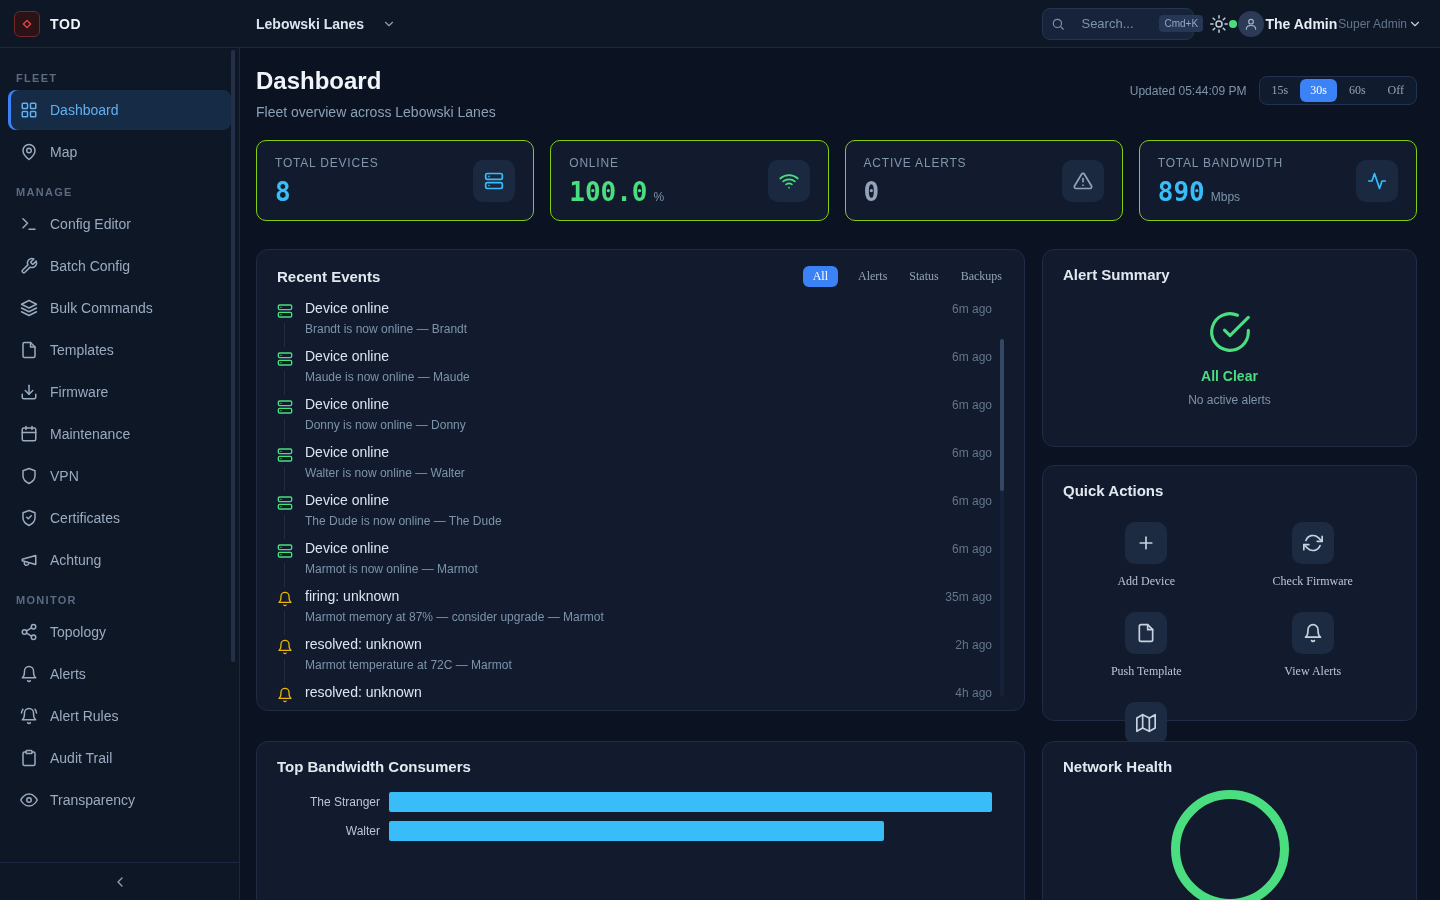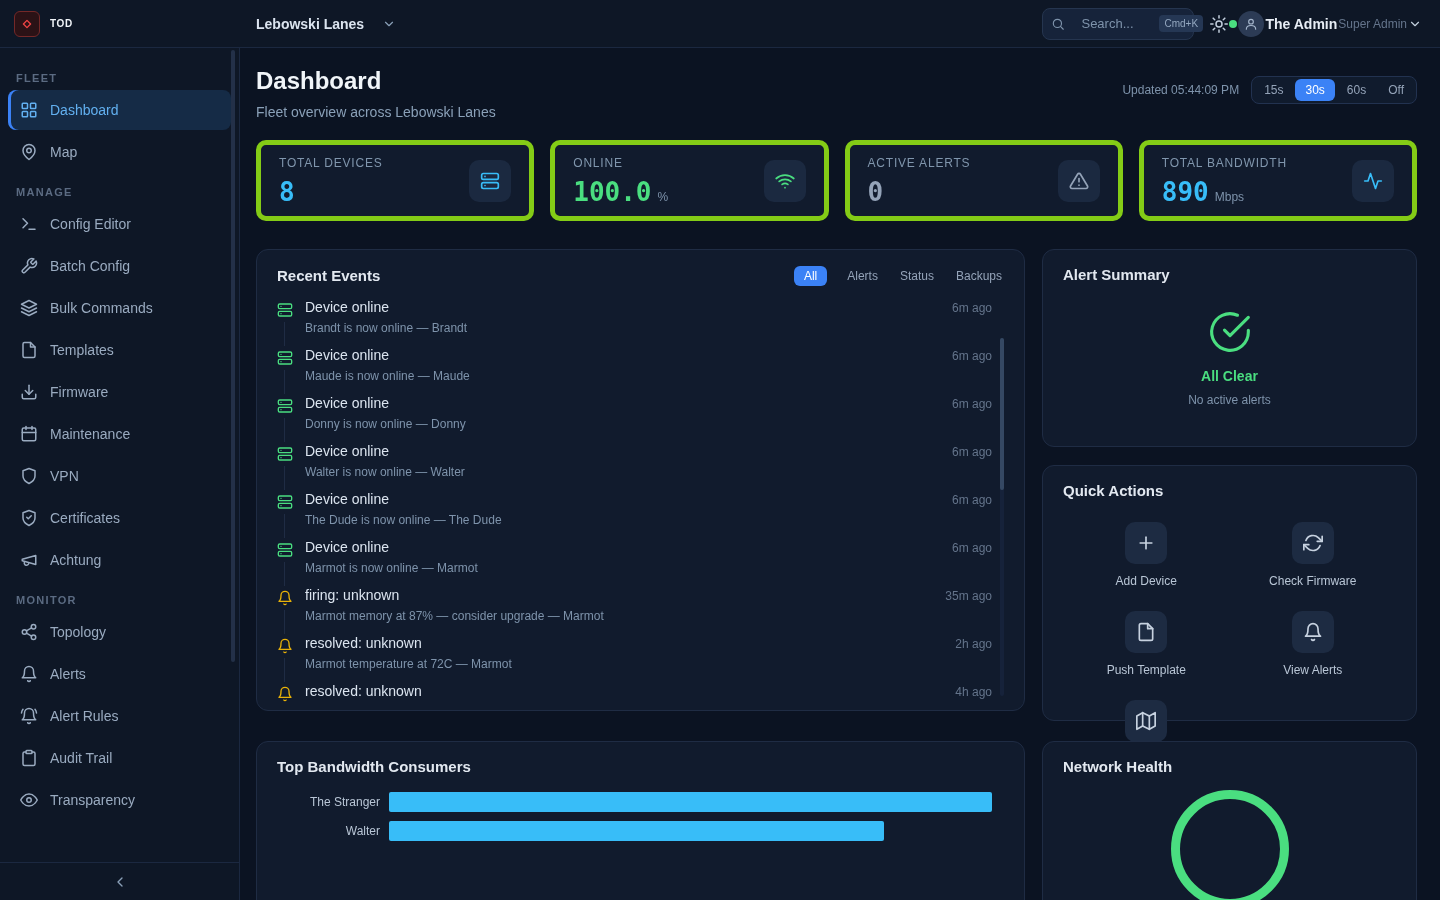--- a/index.html
+++ b/index.html
@@ -1,25 +1,25 @@
 <!DOCTYPE html>
 <html><head>
 <meta charset="utf-8">
 <style>
   * { margin:0; padding:0; box-sizing:border-box; }
   html,body { width:1440px; height:900px; overflow:hidden; }
   body { background:#0b1322; color:#e2e8f0; font-family:"Liberation Sans", sans-serif; position:relative; }
-  button { font-family:Liberation Sans, sans-serif; background:none; border:none; color:inherit; cursor:pointer; padding:0; }
+  button { font-family:Liberation Serif, serif; background:none; border:none; color:inherit; cursor:pointer; padding:0; }
   svg.ic { fill:none; stroke:currentColor; stroke-width:2; stroke-linecap:round; stroke-linejoin:round; display:block; }
 
   
   .topbar { height:48px; display:flex; align-items:center; background:#0e1726; border-bottom:1px solid #1b2840; }
   .topbar-left { width:240px; flex-shrink:0; display:flex; align-items:center; gap:10px; padding-left:14px; }
   .logo-box { width:26px; height:26px; border-radius:6px; background:#2b1216; border:1px solid #742828; display:flex; align-items:center; justify-content:center; color:#ef4444; }
-  .brand { font-size:10px; font-weight:700; letter-spacing:.6px; color:#f1f5f9; }
+  .brand { font-size:14px; font-weight:700; letter-spacing:.6px; color:#f1f5f9; }
   .org { display:flex; align-items:center; gap:18px; margin-left:16px; font-size:14px; font-weight:600; color:#dbe4ef; cursor:pointer; }
   .org .chev { color:#8aa0b8; }
   .topbar-spacer { flex:1; }
   .search-box { width:152px; height:32px; background:#16233a; border:1px solid #25354f; border-radius:8px; display:flex; align-items:center; gap:16px; padding:0 8px; color:#7e93ab; }
   .search-input { background:transparent; border:none; outline:none; width:62px; font-size:13px; color:#c4d0de; font-family:inherit; }
   .search-input::placeholder { color:#7e93ab; }
   .kbd { background:#253754; border-radius:4px; font-size:10px; padding:3px 5px; color:#93a7bf; white-space:nowrap; }
   .topbar-right { display:flex; align-items:center; gap:1px; padding:0 18px 0 16px; }
   .icon-btn { color:#c3cfdd; display:flex; }
   .status-dot { width:8px; height:8px; border-radius:50%; background:#4ade80; }
@@ -44,21 +44,21 @@
   .page-header { display:flex; justify-content:space-between; align-items:flex-start; }
   .page-title { font-size:24px; font-weight:700; color:#f1f5f9; line-height:29px; }
   .page-sub { margin-top:9px; font-size:14px; color:#8aa0b8; line-height:16px; }
   .header-right { display:flex; align-items:center; gap:12px; margin-top:10px; }
   .updated { font-size:12px; color:#7e93ab; }
   .segmented { display:flex; background:#101b2d; border:1px solid #223250; border-radius:8px; padding:2px; gap:2px; }
   .seg-btn { font-size:12px; color:#94a3b8; padding:4px 10px; border-radius:6px; }
   .seg-btn.active { background:#3b82f6; color:#fff; }
 
   .stats { display:grid; grid-template-columns:repeat(4,1fr); gap:16px; margin-top:20px; }
-  .stat-card { background:#111b2d; border:5px solid #84cc16; border-radius:10px; height:81px; padding:14px 18px; display:flex; justify-content:space-between; align-items:center; }
+  .stat-card { background:#111b2d; border:1px solid #84cc16; border-radius:10px; height:81px; padding:14px 18px; display:flex; justify-content:space-between; align-items:center; }
   .stat-label { font-size:12px; color:#8096ad; letter-spacing:.8px; }
   .stat-value-row { display:flex; align-items:baseline; gap:6px; margin-top:8px; }
   .stat-value { font-family:"DejaVu Sans Mono", monospace; font-size:26px; font-weight:700; line-height:28px; }
   .stat-suffix { font-size:12px; color:#7e93ab; }
   .stat-chip { width:42px; height:42px; border-radius:10px; background:#1b2940; display:flex; align-items:center; justify-content:center; }
   .v-blue { color:#38bdf8; } .v-green { color:#4ade80; } .v-slate { color:#94a3b8; }
 
   .main-grid { display:grid; grid-template-columns:1fr 375px; column-gap:17px; row-gap:20px; margin-top:28px; align-items:start; }
   .panel { background:#111b2d; border:1px solid #1f2c44; border-radius:12px; }
   .panel-title { font-size:15px; font-weight:600; color:#e2e8f0; line-height:18px; }

